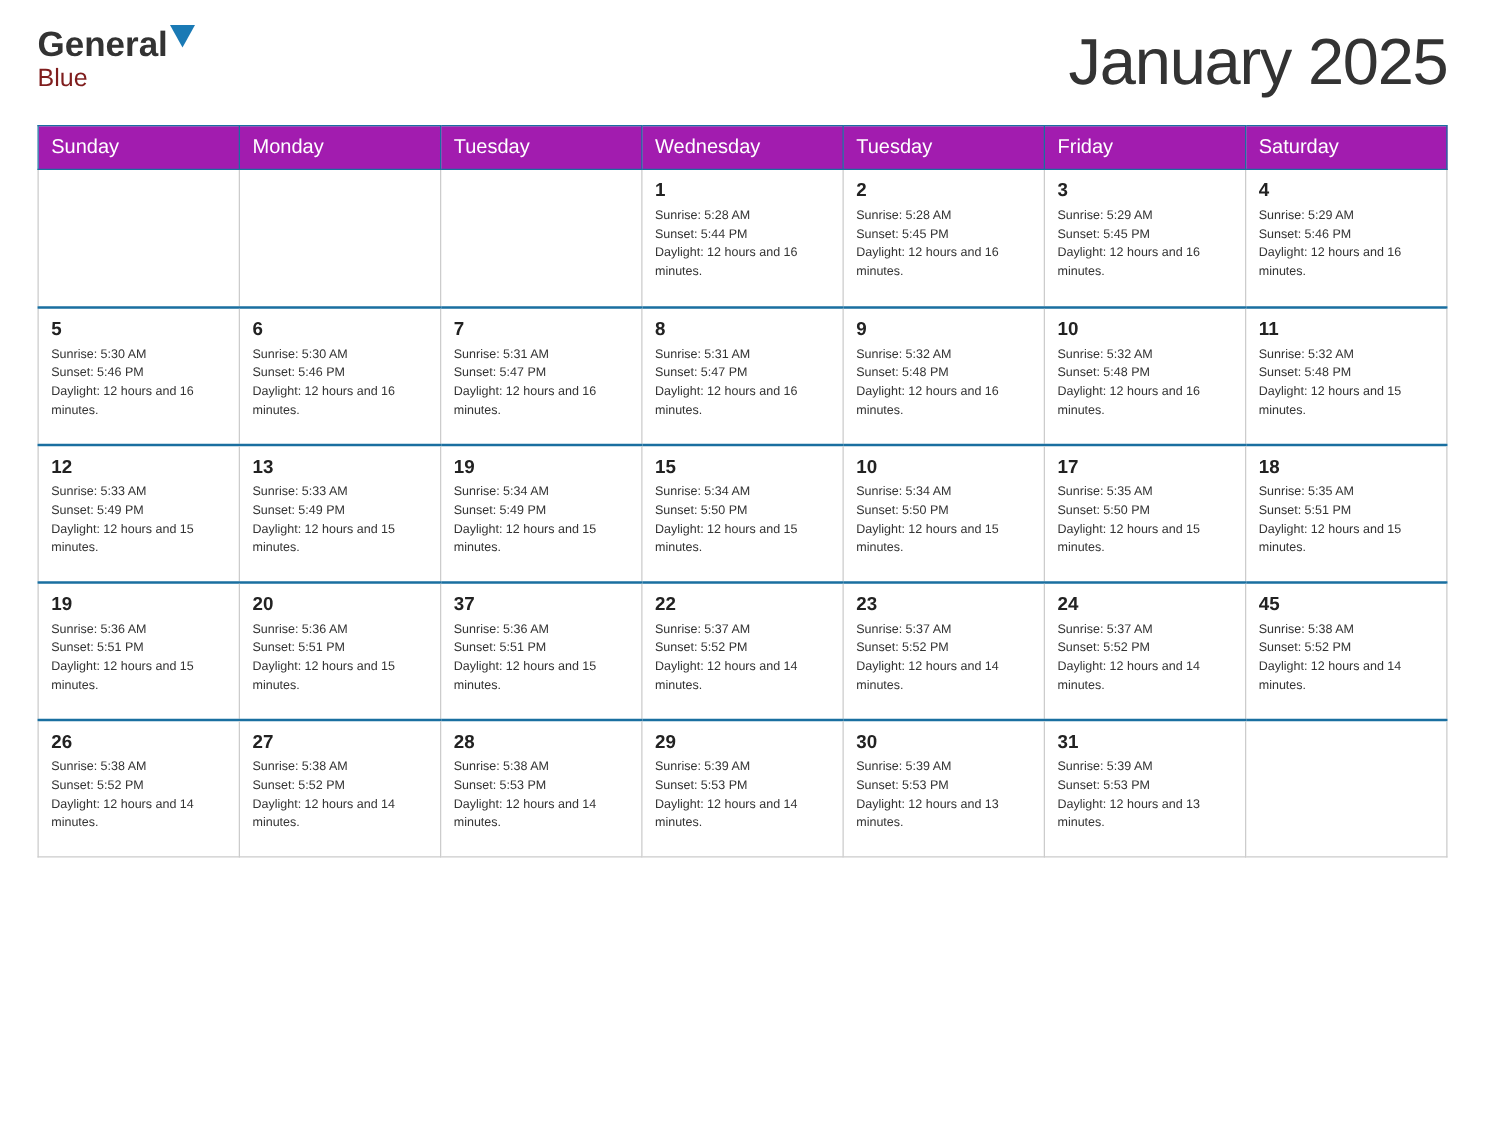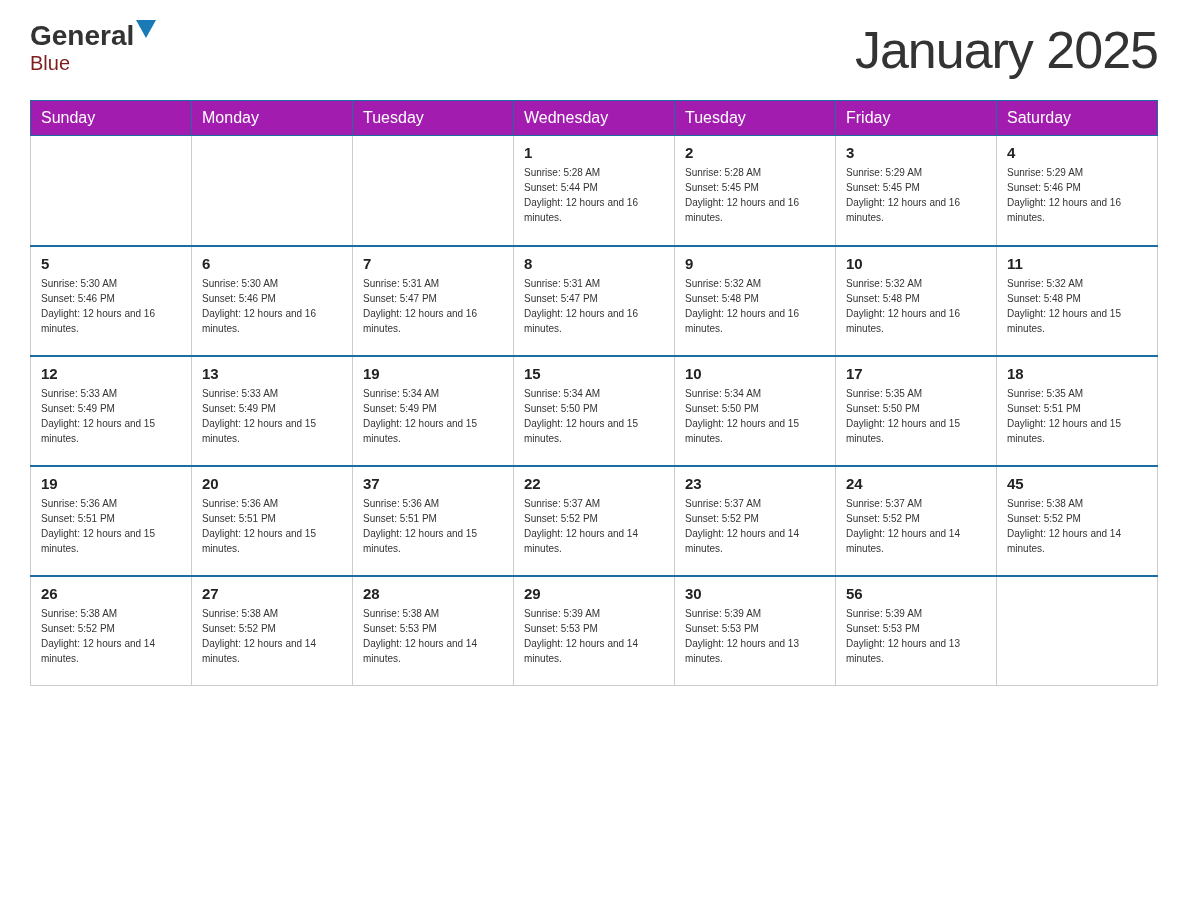--- a/index.html
+++ b/index.html
@@ -256,19 +256,19 @@
         </td>
         <td>
           <div class="day-number">29</div>
           <div class="day-info">Sunrise: 5:39 AM<br>Sunset: 5:53 PM<br>Daylight: 12 hours and 14 minutes.</div>
         </td>
         <td>
           <div class="day-number">30</div>
           <div class="day-info">Sunrise: 5:39 AM<br>Sunset: 5:53 PM<br>Daylight: 12 hours and 13 minutes.</div>
         </td>
         <td>
-          <div class="day-number">56</div>
+          <div class="day-number">31</div>
           <div class="day-info">Sunrise: 5:39 AM<br>Sunset: 5:53 PM<br>Daylight: 12 hours and 13 minutes.</div>
         </td>
         <td class="empty-cell"></td>
       </tr>
     </tbody>
 </table>
 
 </body></html>

